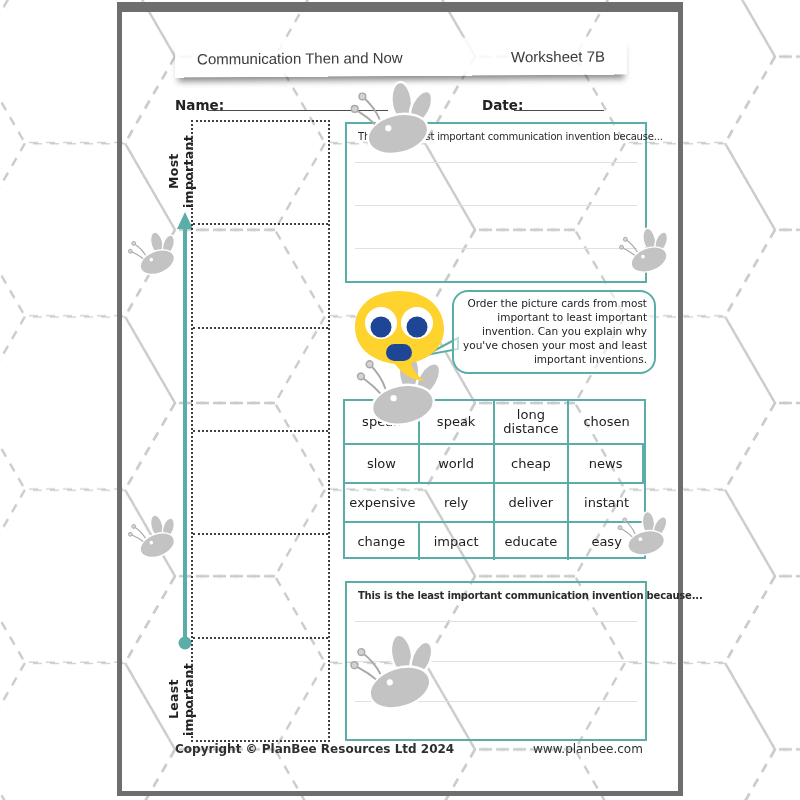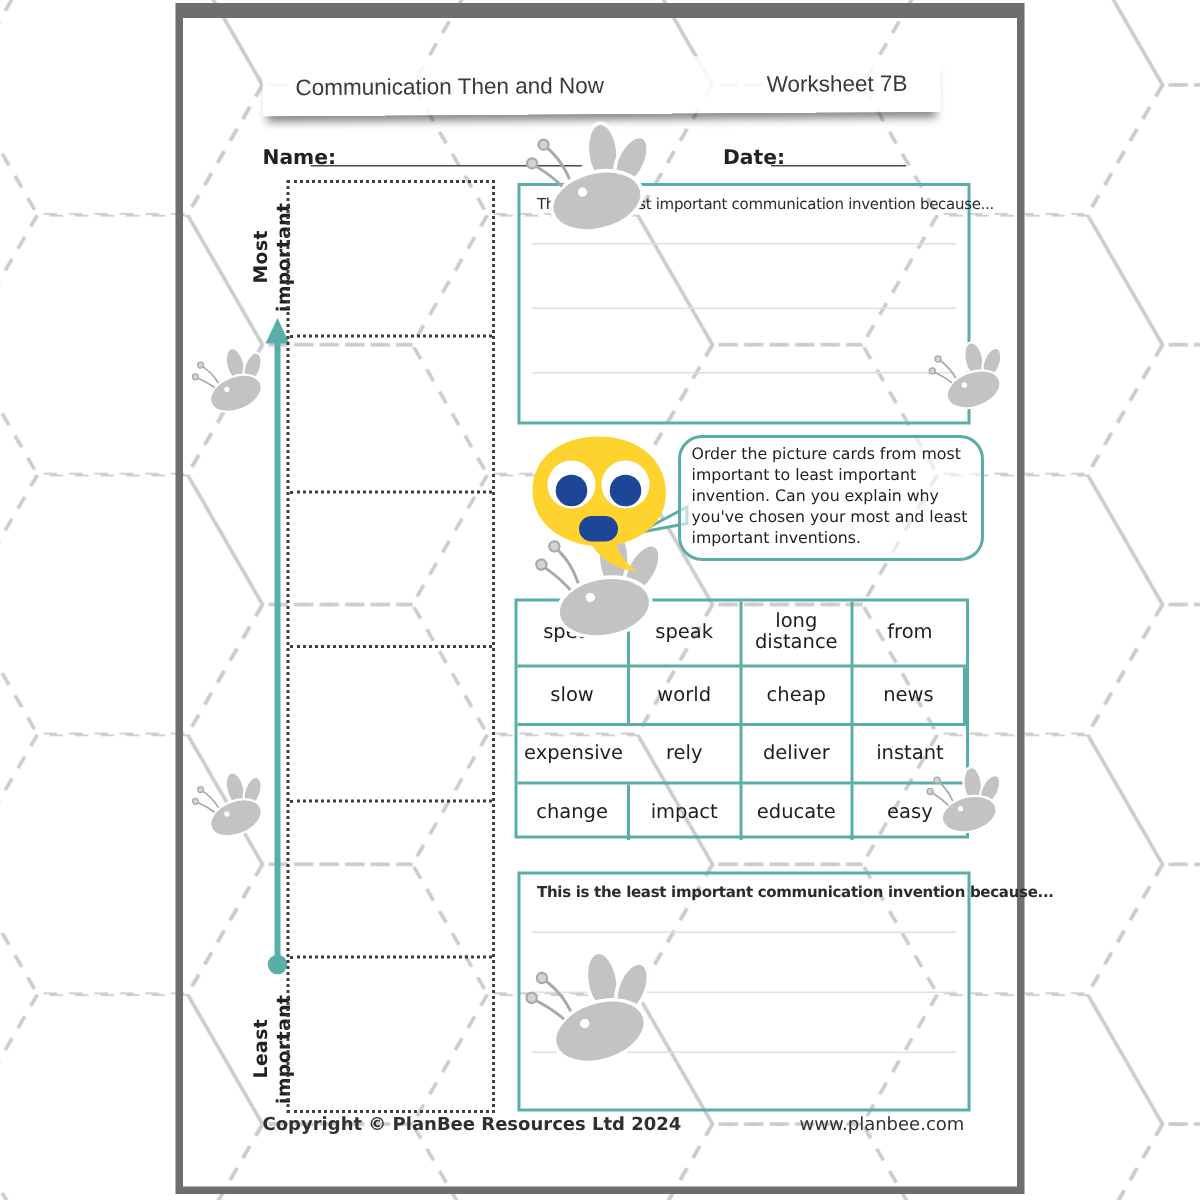--- a/index.html
+++ b/index.html
@@ -28,21 +28,21 @@
   
   .resp-box{position:absolute;z-index:2;width:302px;height:161px;box-sizing:border-box;
         border:2px solid #5BAEA7;}
   .resp-title{position:absolute;left:11px;top:7px;right:6px;font-size:10px;letter-spacing:-0.2px;
         white-space:nowrap;color:#2b2b2b;}
   .rule{position:absolute;left:8px;right:8px;border-top:1px solid #e0e0e0;height:0;}
   
   .bubble{position:absolute;left:452px;top:290px;width:204px;height:84px;z-index:4;
         box-sizing:border-box;border:2px solid #5BAEA7;border-radius:16px;
         background:rgba(255,255,255,0.6);display:flex;align-items:center;justify-content:center;
-        text-align:left;font-size:10.5px;line-height:1.32;padding:3px 7px;color:#222;}
+        text-align:right;font-size:10.5px;line-height:1.32;padding:3px 7px;color:#222;}
   .bubble-tail{position:absolute;left:424px;top:336px;z-index:3;}
   .emoji{position:absolute;left:350px;top:288px;z-index:6;}
   
   .word-grid{position:absolute;left:343px;top:399px;width:303px;height:160px;z-index:2;
         box-sizing:border-box;border:2px solid #5BAEA7;display:grid;
         grid-template-columns:1fr 1fr 1fr 1fr;grid-template-rows:44px 39px 39px 37px;}
   .word-cell{border-right:2px solid #5BAEA7;border-bottom:2px solid #5BAEA7;
         display:flex;align-items:center;justify-content:center;text-align:center;
         font-size:13px;line-height:1.05;color:#1e1e1e;}
   .word-cell.last-col{border-right:none;}
@@ -131,21 +131,21 @@
     <circle cx="67" cy="35" r="16" fill="#ffffff"></circle>
     <circle cx="31" cy="39" r="10.5" fill="#1D4696"></circle>
     <circle cx="67" cy="39" r="10.5" fill="#1D4696"></circle>
     <rect x="36" y="56" width="26" height="17" rx="8.5" fill="#1D4696"></rect>
   </svg>
 
   <div class="word-grid">
     <div class="word-cell">speak</div>
     <div class="word-cell">speak</div>
     <div class="word-cell">long distance</div>
-    <div class="word-cell last-col">from</div>
+    <div class="word-cell last-col">chosen</div>
     <div class="word-cell">slow</div>
     <div class="word-cell">world</div>
     <div class="word-cell">cheap</div>
     <div class="word-cell">news</div>
     <div class="word-cell last-col">expensive</div>
     <div class="word-cell">rely</div>
     <div class="word-cell">deliver</div>
     <div class="word-cell last-col">instant</div>
     <div class="word-cell last-row">change</div>
     <div class="word-cell last-row">impact</div>

